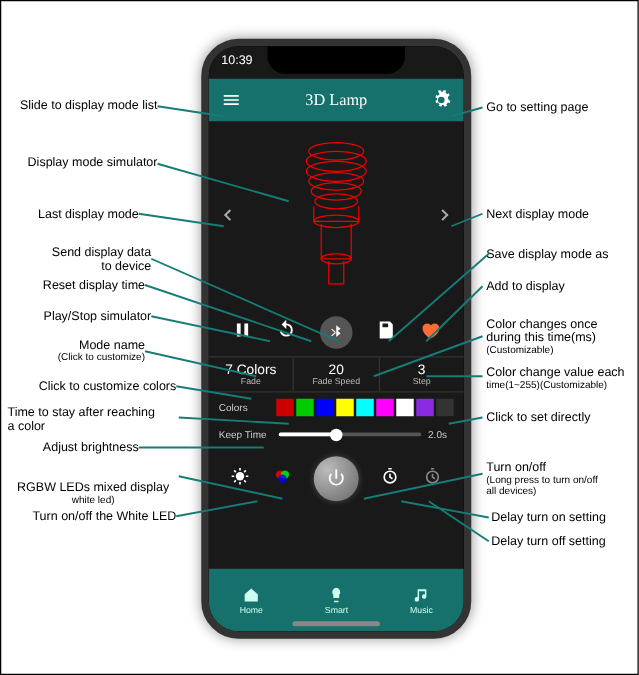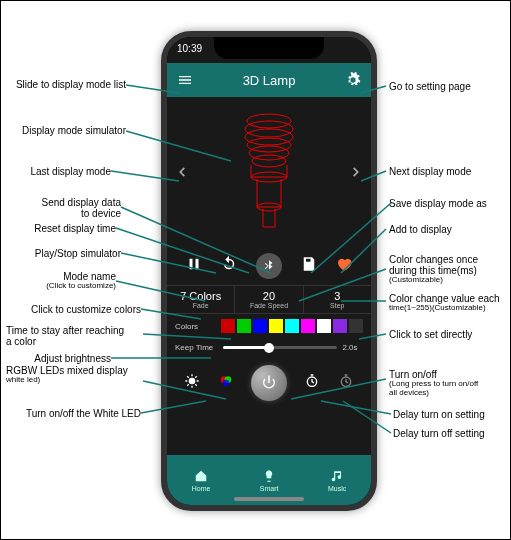--- a/index.html
+++ b/index.html
@@ -42,20 +42,21 @@
     padding: 6px 10px 0;
     color: #fff;
   }
   .topbar {
     background: #16706b;
     height: 34px;
     display: flex; align-items: center; justify-content: space-between;
     padding: 0 10px;
     font-size: 13px;
     color: #fff;
+    font-family: Liberation Serif, serif;
   }
   .topbar .icon svg { width: 16px; height: 16px; fill: #fff; display:block;}
   .preview {
     height: 150px;
     display:flex; align-items:center; justify-content:space-between;
     padding: 0 8px;
     position: relative;
   }
   .preview svg.spiral { display:block; }
   .chev { width: 14px; height: 14px; fill: #aaa; }
@@ -333,21 +334,21 @@
 <div class="call L" style="left:25px;top:222px;width:90px">Reset display time</div>
 <div class="call L" style="left:5px;top:247px;width:115px">Play/Stop simulator</div>
 <div class="call L" style="left:45px;top:270px;width:70px;text-align:right">
   <span>Mode name</span><span class="sub">(Click to customize)</span>
 </div>
 <div class="call L" style="left:5px;top:303px;width:135px">Click to customize colors</div>
 <div class="call L" style="left:5px;top:324px;width:137px;text-align:left">
   <span>Time to stay after reaching</span><br><span>a color</span>
 </div>
 <div class="call L" style="left:25px;top:352px;width:85px">Adjust brightness</div>
-<div class="call L" style="left:5px;top:364px;width:137px;text-align:left">
+<div class="call L" style="left:5px;top:384px;width:137px;text-align:center">
   <span>RGBW LEDs mixed display</span><span class="sub">white led)</span>
 </div>
 <div class="call L" style="left:5px;top:407px;width:135px">Turn on/off  the White LED</div>
 
 <div class="call R" style="left:388px;top:80px;width:115px">Go to setting page</div>
 <div class="call R" style="left:388px;top:165px;width:115px">Next display mode</div>
 <div class="call R" style="left:388px;top:197px;width:115px">Save  display mode as</div>
 <div class="call R" style="left:388px;top:223px;width:115px">Add to display</div>
 <div class="call R" style="left:388px;top:253px;width:118px">
   <span>Color changes once</span><br><span>during this time(ms)</span><span class="sub">(Customizable)</span>

